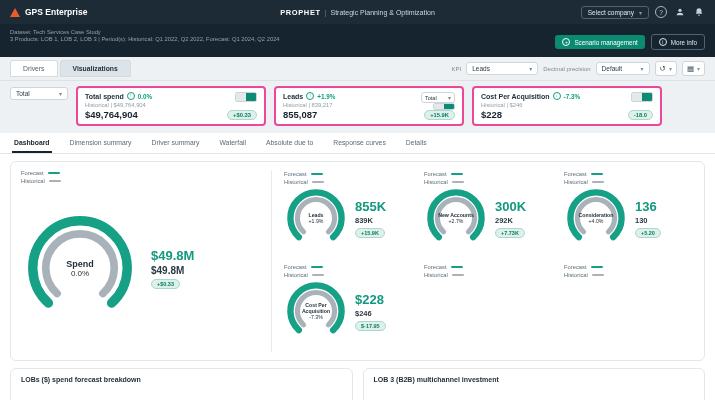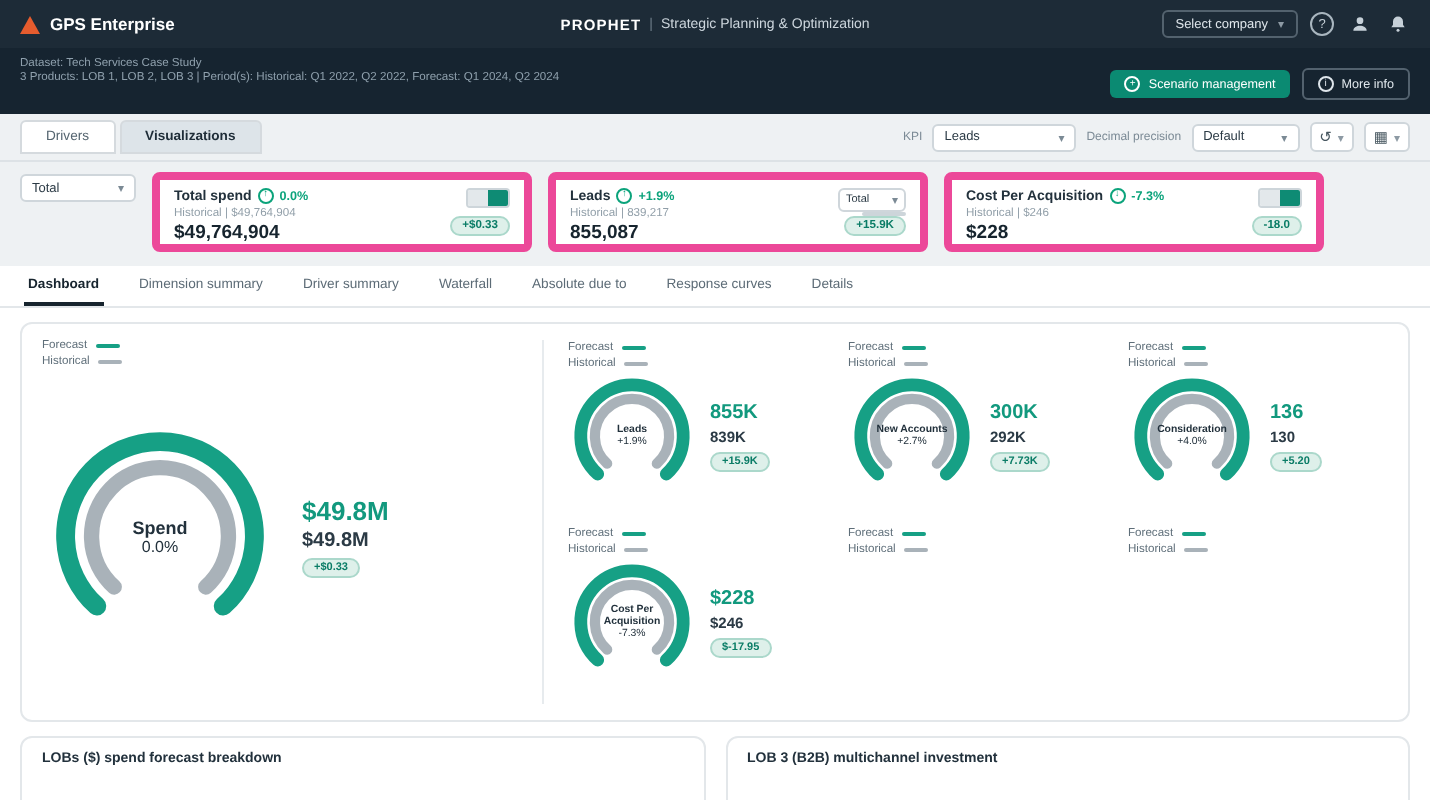--- a/index.html
+++ b/index.html
@@ -38,21 +38,21 @@
   .ttab.active { background:#dde4e9; color:#1e2c37; font-weight:bold; }
   .tool-right { display:flex; align-items:center; gap:5px; }
   .lbl { font-size:6px; color:#7b8a95; }
   .selbox { display:flex; align-items:center; justify-content:space-between; gap:6px; background:#fff; border:1px solid #cfd6db; border-radius:3px; font-size:6.5px; color:#2b3a45; padding:2px 5px; min-width:72px; }
   .selbox .chev { color:#7b8a95; }
   .iconbtn { display:flex; align-items:center; gap:3px; background:#fff; border:1px solid #cfd6db; border-radius:3px; padding:2px 4px; font-size:7.5px; color:#46565f; }
 
   
   .cards-row { display:flex; gap:8px; padding:5px 10px 7px; background:#eef1f3; align-items:flex-start; }
   .total-select { min-width:58px; margin-top:1px; }
-  .kpi-card { background:#fff; border:4px solid #ec4899; border-radius:4px; padding:4px 7px; display:flex; justify-content:space-between; width:190px; height:40px; }
+  .kpi-card { background:#fff; border:2px solid #ec4899; border-radius:4px; padding:4px 7px; display:flex; justify-content:space-between; width:190px; height:40px; }
   .kc-title-row { display:flex; align-items:center; gap:3px; }
   .kc-title { font-size:7px; font-weight:bold; color:#22313c; }
   .delta-ico { width:8px; height:8px; border:1px solid #0ba37b; color:#0ba37b; border-radius:50%; font-size:4.8px; display:inline-flex; align-items:center; justify-content:center; line-height:1; }
   .kc-delta { font-size:6.3px; color:#0ba37b; font-weight:bold; }
   .kc-hist { font-size:5.8px; color:#909ea8; margin-top:1.5px; }
   .kc-value { font-size:9.5px; font-weight:bold; color:#16242e; margin-top:1.5px; }
   .kc-side { display:flex; flex-direction:column; align-items:flex-end; justify-content:space-between; }
   .mini-select { font-size:5.5px; padding:1px 3px; min-width:34px; }
   .toggle { display:flex; width:22px; height:10px; border-radius:2px; overflow:hidden; border:1px solid #cdd5da; }
   .toggle .off { flex:1; background:#e3e8eb; }
@@ -84,21 +84,21 @@
   .big-svg .arc-teal { stroke-width:8; }
   .big-svg .arc-gray { stroke-width:6.5; }
   .sm-svg .arc-teal { stroke-width:10; }
   .sm-svg .arc-gray { stroke-width:8; }
   .gcenter { position:absolute; inset:0; display:flex; flex-direction:column; align-items:center; justify-content:center; text-align:center; }
   .big .g-label { font-size:9px; font-weight:bold; color:#22313c; }
   .big .g-delta { font-size:8px; color:#22313c; }
   .sm .g-label { font-size:5.2px; font-weight:bold; color:#22313c; line-height:1.2; max-width:42px; }
   .sm .g-delta { font-size:5.2px; color:#22313c; }
   .gvals { display:flex; flex-direction:column; gap:2.5px; align-items:flex-start; }
-  .gvals .fv { font-size:10px; font-weight:bold; color:#12997e; }
+  .gvals .fv { font-size:13px; font-weight:bold; color:#12997e; }
   .gvals .hv { font-size:7.5px; font-weight:bold; color:#2b3a45; }
   .gvals .badge { font-size:5.5px; }
   .big-vals .fv { font-size:13px; }
   .big-vals .hv { font-size:10px; }
   .vdivider { width:1px; background:#e7ebee; }
   .small-grid { flex:1; display:grid; grid-template-columns:1fr 1fr 1fr; grid-template-rows:1fr 1fr; gap:4px 8px; }
   .gcell { display:flex; flex-direction:column; padding:1px 2px; }
   .gcell .grow { display:flex; align-items:center; gap:7px; margin-top:1px; }
 
   

